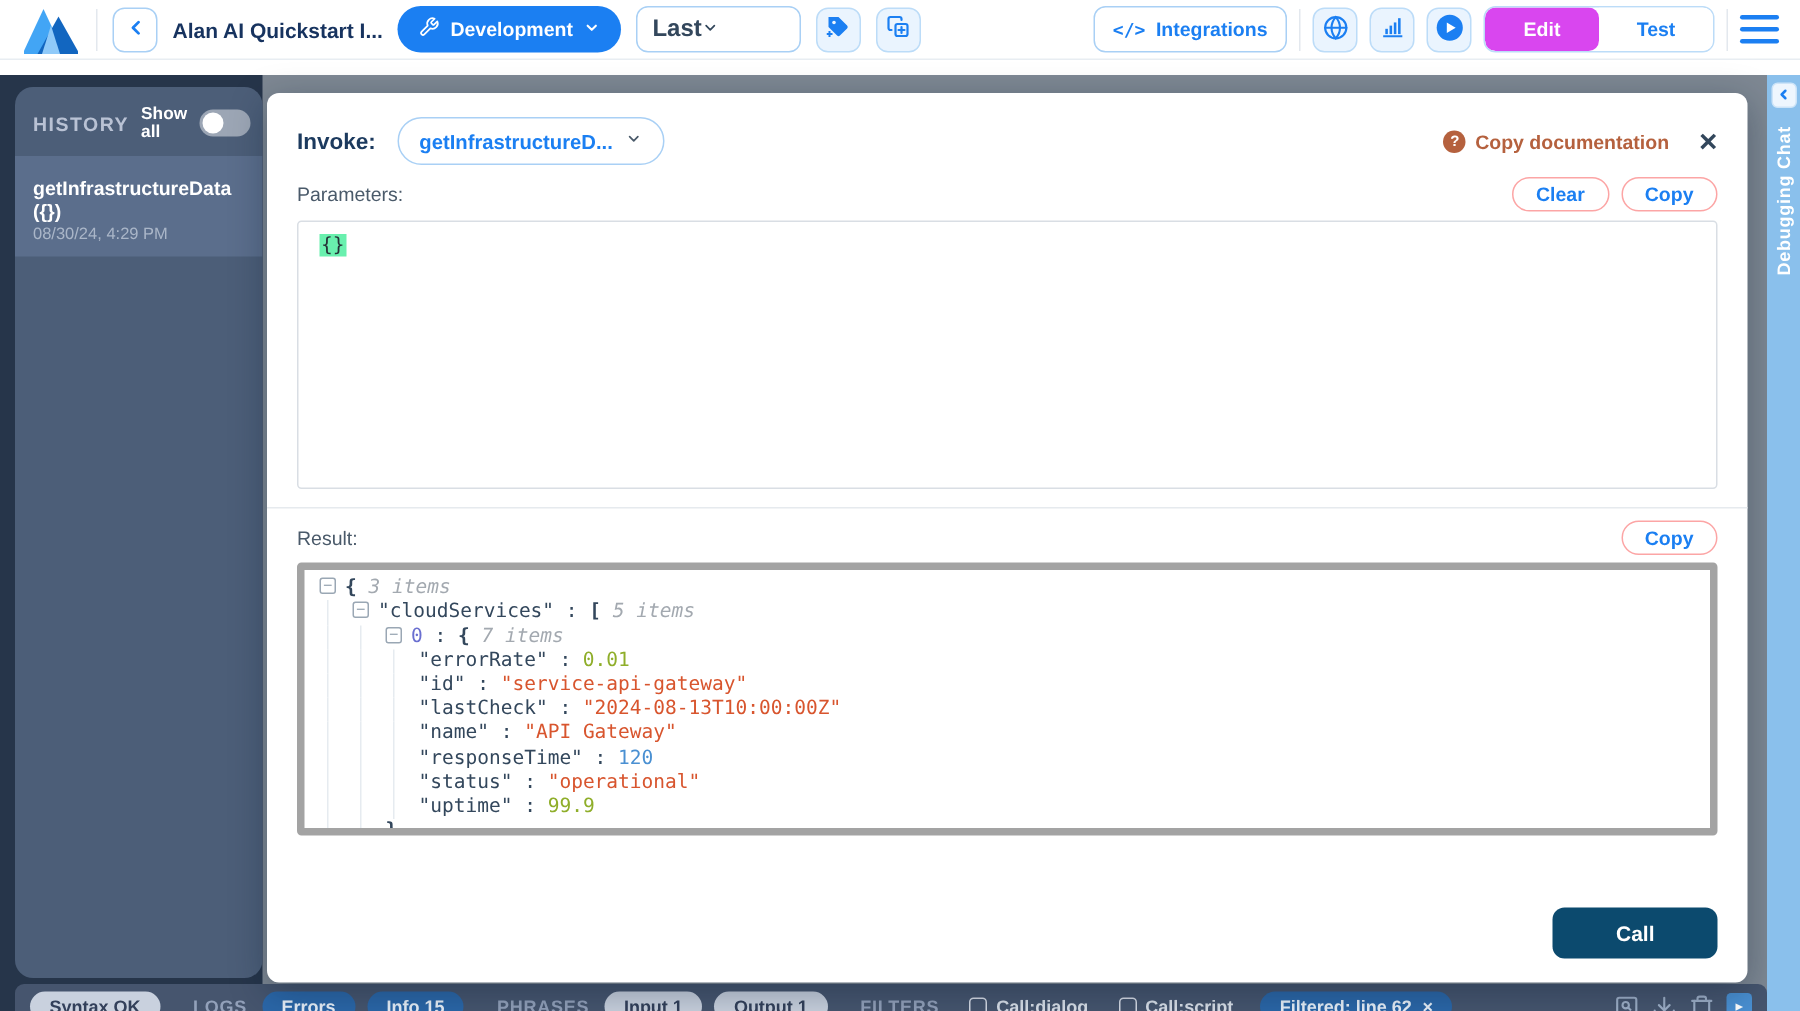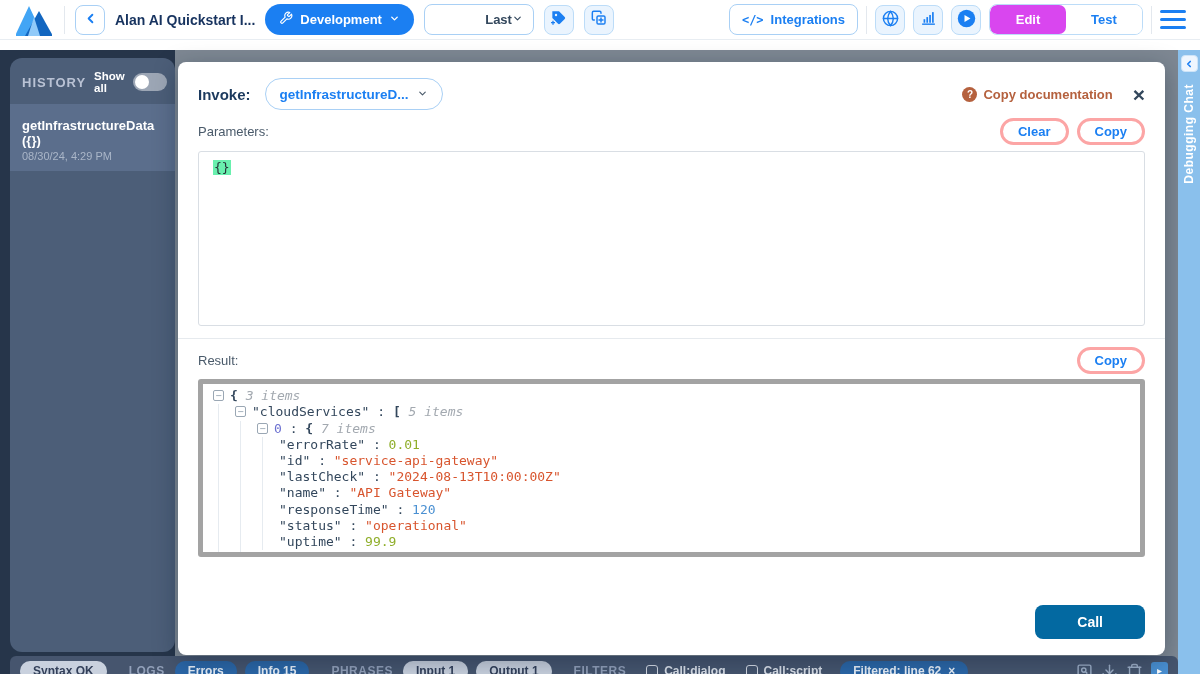--- a/index.html
+++ b/index.html
@@ -15,22 +15,22 @@
   .vdiv { width:1px; height:28px; background:#e3e8ee; }
   .logo { width:40px; height:34px; display:flex; align-items:center; justify-content:center; }
   .iconbtn { height:30px; min-width:30px; border:1px solid #a9d0f5; background:#fff; border-radius:8px;
     display:inline-flex; align-items:center; justify-content:center; color:#1b7ff2; cursor:pointer; }
   .iconbtn.lite { background:#eaf4fe; border-color:#bcdcf8; width:30px; }
   .proj-title { font-weight:bold; font-size:14px; color:#17335f; white-space:nowrap; }
   .btn-primary { height:31px; background:#1b7ff2; color:#fff; border:none; border-radius:16px;
     font-weight:bold; font-size:13px; display:inline-flex; align-items:center; gap:7px; padding:0 14px;
     font-family:"Liberation Sans", sans-serif; cursor:pointer; }
   .select { height:31px; border:1px solid #a9d0f5; border-radius:8px; background:#fff; width:110px;
-    display:inline-flex; align-items:center; justify-content:flex-end; padding:0 10px;
-    font-size:13px; color:#33475c; font-weight:bold; cursor:pointer; }
+    display:inline-flex; align-items:center; justify-content:flex-start; padding:0 10px;
+    font-size:16px; color:#33475c; font-weight:bold; cursor:pointer; }
   .btn-outline { height:31px; border:1px solid #a9d0f5; border-radius:8px; background:#fff; color:#1b7ff2;
     font-weight:bold; font-size:13px; display:inline-flex; align-items:center; gap:7px; padding:0 12px;
     font-family:"Liberation Sans", sans-serif; cursor:pointer; }
   .code-glyph { font-family:"DejaVu Sans Mono", monospace; font-size:12px; font-weight:bold; }
   .seg { display:inline-flex; border:1px solid #bcdcf8; border-radius:8px; overflow:hidden; height:31px; }
   .seg > div { width:76px; display:flex; align-items:center; justify-content:center; font-size:13px;
     font-weight:bold; cursor:pointer; }
   .seg .on  { background:#d946ef; color:#fff; border-radius:7px; }
   .seg .off { background:#fff; color:#1b7ff2; }
   .burger { width:26px; display:flex; flex-direction:column; gap:5px; cursor:pointer; padding:4px 0; }
@@ -69,21 +69,21 @@
   .invoke-chip .val { color:#1b7ff2; font-weight:bold; font-size:13.5px; }
   .m-head .sp { flex:1; }
   .doc-link { display:inline-flex; align-items:center; gap:6px; color:#b5613e; font-weight:bold;
     font-size:13px; cursor:pointer; }
   .doc-q { width:15px; height:15px; border-radius:50%; background:#b5613e; color:#fff; font-size:10px;
     font-weight:bold; display:inline-flex; align-items:center; justify-content:center; }
   .close-x { margin-left:20px; font-size:21px; color:#33475c; cursor:pointer; line-height:1; font-weight:bold; }
 
   .sec-row { display:flex; align-items:center; margin-top:8px; }
   .sec-lbl { font-size:13px; color:#4a5a6a; flex:1; }
-  .pill-btn { border:3px solid #fca5a5; background:#fff; color:#1b7ff2; font-weight:bold; font-size:13px;
+  .pill-btn { border:1px solid #fca5a5; background:#fff; color:#1b7ff2; font-weight:bold; font-size:13px;
     border-radius:14px; padding:3px 15px; margin-left:8px; cursor:pointer; font-family:"Liberation Sans", sans-serif; }
 
   .editor-box { margin-top:6px; height:202px; border:1px solid #d9dee4; border-radius:3px;
     padding:8px 14px; font-family:"DejaVu Sans Mono", monospace; font-size:13px; color:#263238; cursor:text; }
   .hl-green { background:#69f0ae; padding:0 1px; }
 
   .result-sep { border-top:1px solid #e6eaee; margin:12px -20px 0; }
   .result-box { margin-top:5px; height:205px; border:5px solid #a3a3a3; border-radius:3px;
     padding:4px 10px; overflow:hidden; font-family:"DejaVu Sans Mono", monospace; font-size:13px; }
   .trow { white-space:pre; line-height:16.2px; height:16.2px; }
@@ -94,21 +94,21 @@
     margin-right:6px; vertical-align:middle; transform:translateY(-1px); cursor:pointer; background:#fff; }
   .seg-key, .seg-punct { color:#33475c; }
   .seg-brace { color:#33475c; font-weight:bold; }
   .seg-meta { color:#a3a9b0; font-style:italic; }
   .seg-string { color:#d8552e; }
   .seg-int { color:#4a90d2; }
   .seg-float { color:#8fae2a; }
   .seg-index { color:#6a6fd0; }
 
   .m-foot { margin-top:auto; display:flex; justify-content:flex-end; padding:12px 0 16px; }
-  .call-btn { background:#0369a1; color:#fff; border:none; border-radius:8px; font-weight:bold;
+  .call-btn { background:#0c4a6e; color:#fff; border:none; border-radius:8px; font-weight:bold;
     font-size:14px; padding:9px 42px; cursor:pointer; font-family:"Liberation Sans", sans-serif;margin-top:36px; }
 
   
   .statusbar { position:absolute; left:10px; right:22px; top:606px; height:34px; background:#46556e;
     border-radius:6px 6px 0 0; z-index:15; display:flex; align-items:flex-start; gap:8px;
     padding:5px 10px; font-size:12px; white-space:nowrap; overflow:hidden; }
   .sb-pill { border-radius:12px; padding:3px 13px; font-weight:bold; }
   .sb-pill.light { background:#c9d1de; color:#33405a; }
   .sb-pill.blue { background:#2b67a8; color:#e9f1fa; }
   .sb-label { color:#93a1ba; font-weight:bold; letter-spacing:.5px; padding:3px 2px; margin-left:12px; }

